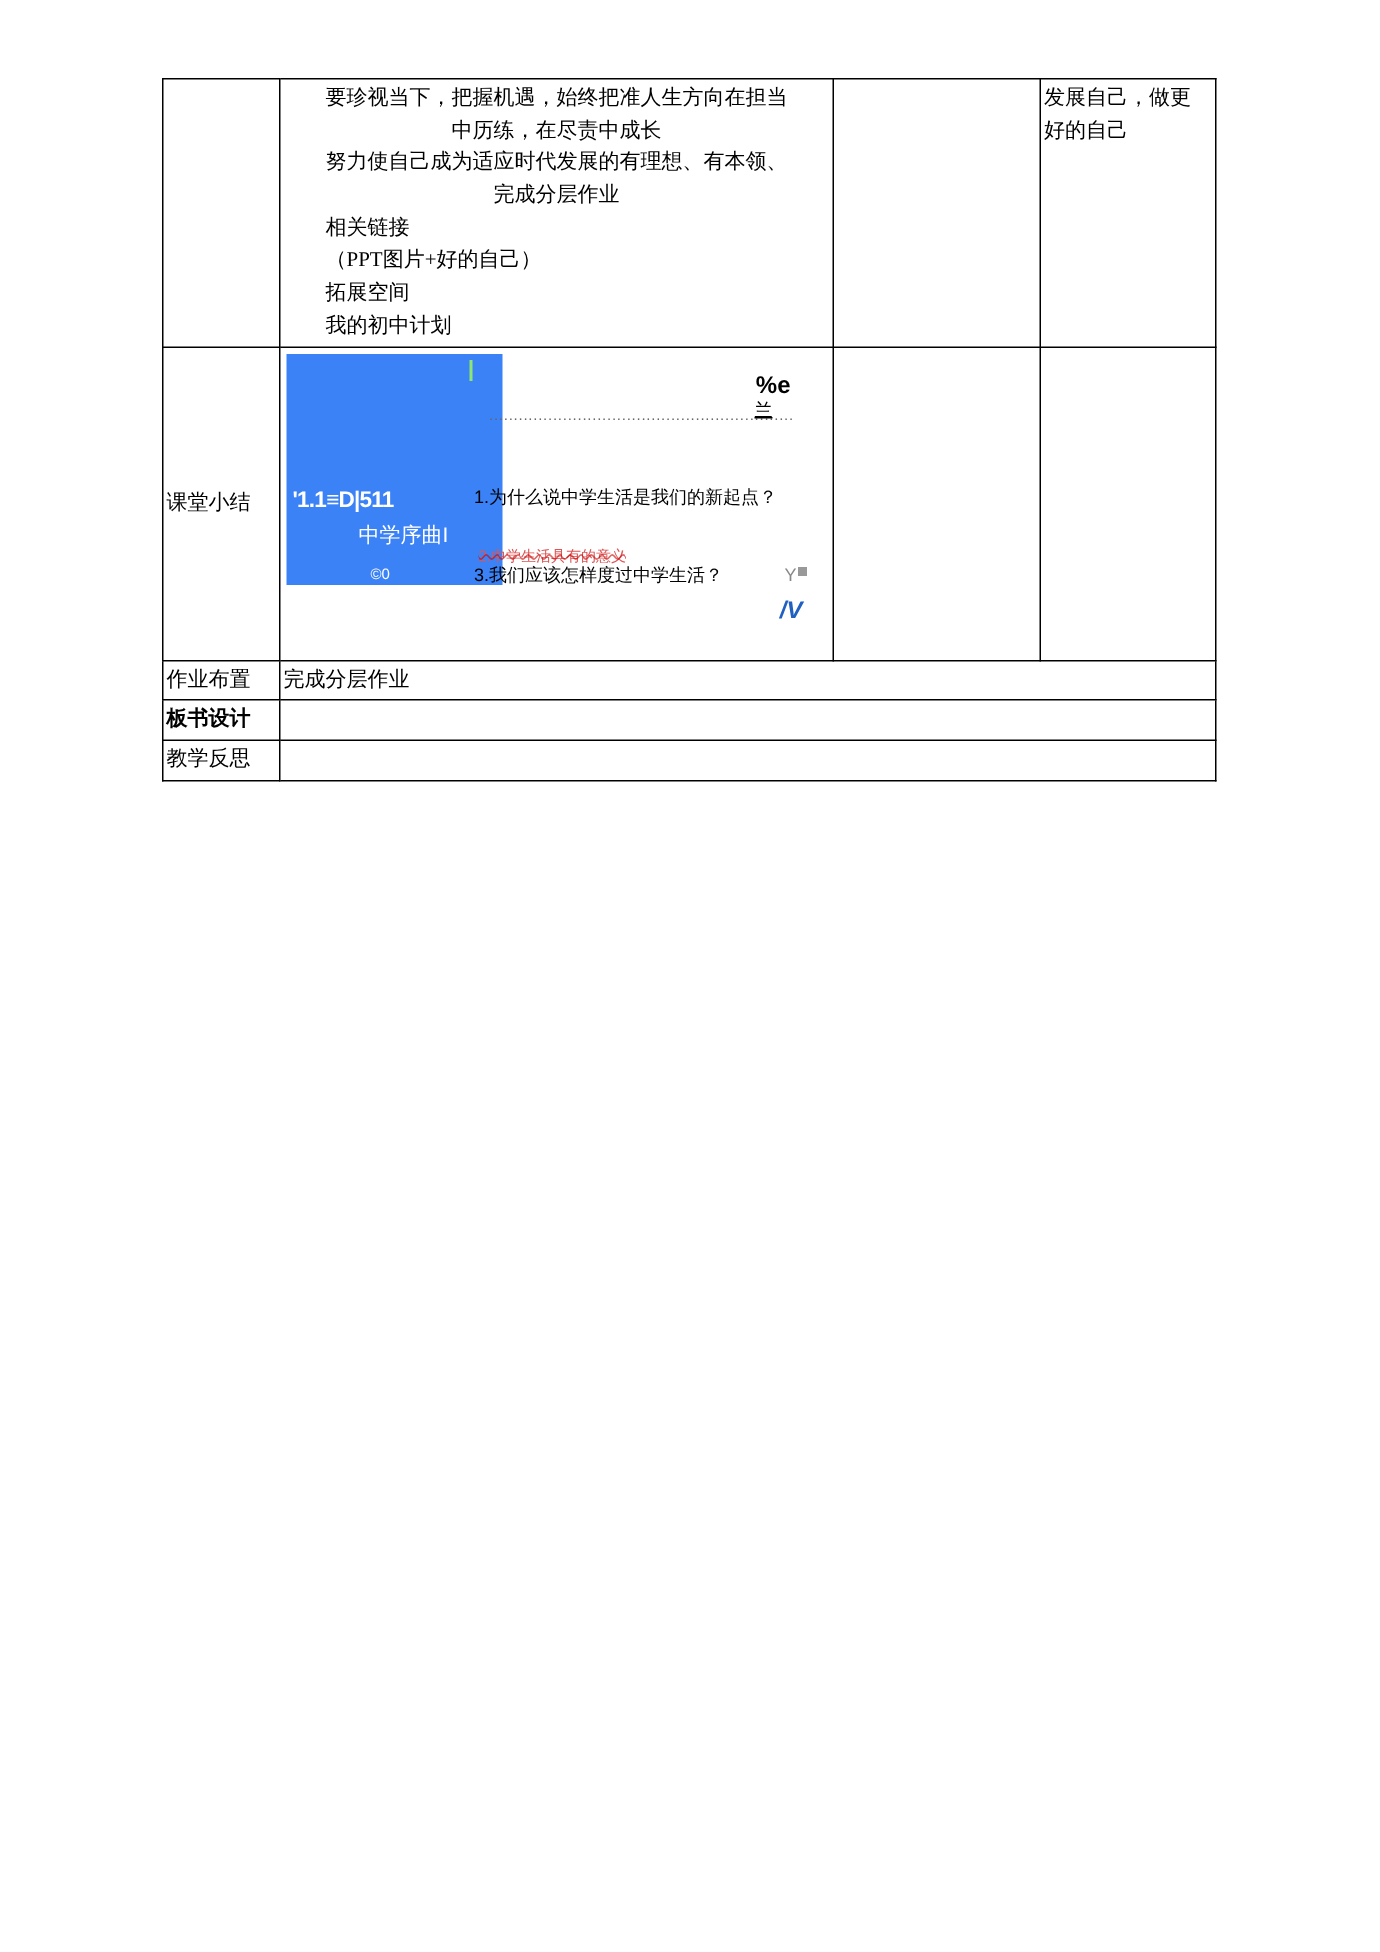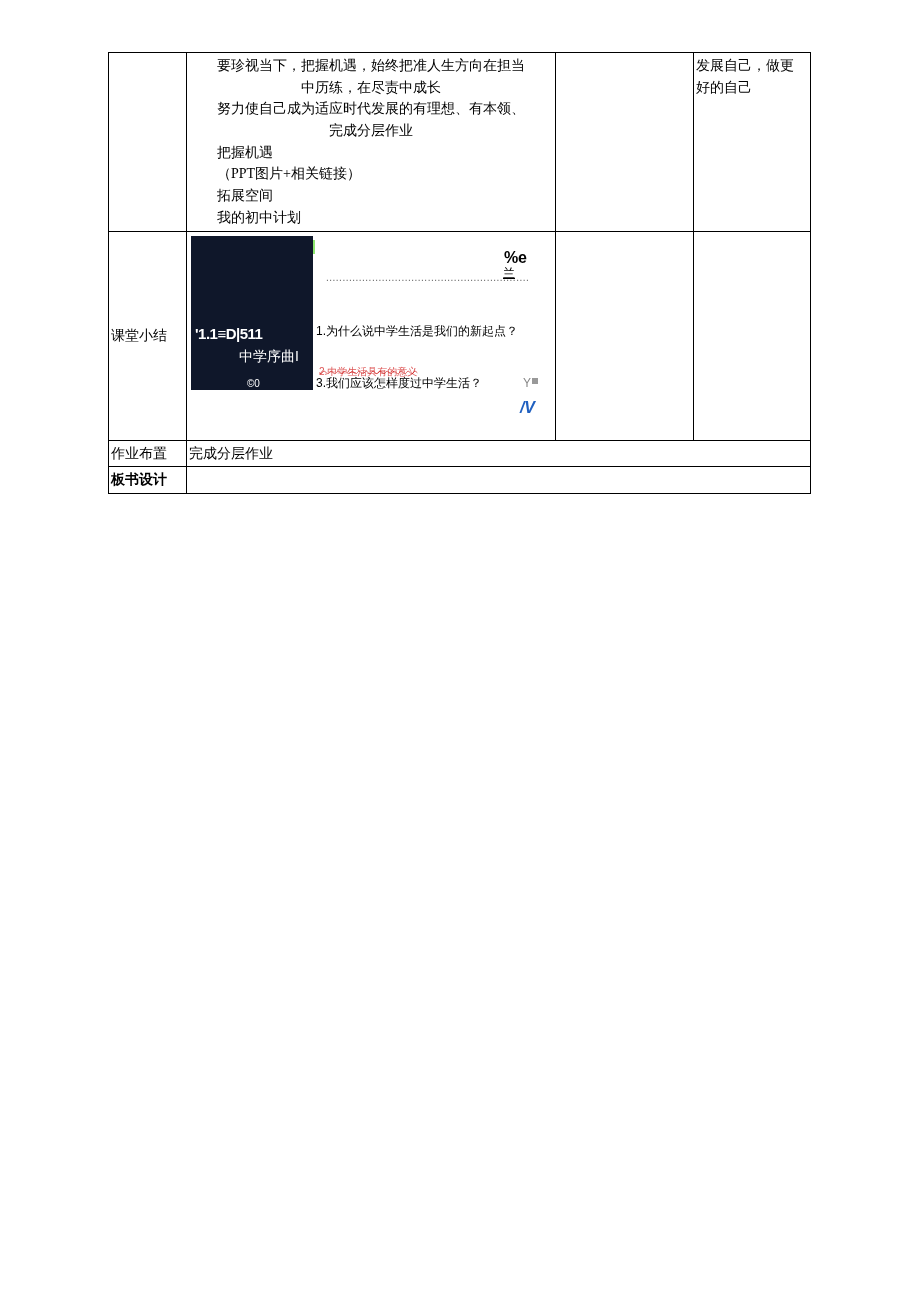--- a/index.html
+++ b/index.html
@@ -39,22 +39,22 @@
 
   
   .slide-wrap {
     position: relative;
     height: 200px;
     margin: 2px 2px 2px 2px;
   }
   .slide-blue {
     position: absolute;
     left: 0; top: 0;
-    width: 122px; height: 154px;
-    background: #0f172a;
+    width: 144px; height: 154px;
+    background: #3b82f6;
     color: #fff;
   }
   .slide-blue .title1 {
     position: absolute;
     left: 4px; top: 86px;
     font-size: 15px;
     font-family: Arial, sans-serif;
     font-weight: bold;
     letter-spacing: -0.5px;
   }
@@ -154,23 +154,23 @@
     </colgroup>
 
     <tbody>
         <tr>
       <td></td>
       <td>
         <span class="indent2">要珍视当下，把握机遇，始终把准人生方向在担当</span>
         <span class="indent1">中历练，在尽责中成长</span>
         <span class="indent2">努力使自己成为适应时代发展的有理想、有本领、</span>
         <span class="indent1">完成分层作业</span>
-        <span class="indent2">把握机遇</span>
+        <span class="indent2">相关链接</span>
         <span class="indent2"></span>
-        <span class="indent2">（PPT图片+相关链接）</span>
+        <span class="indent2">（PPT图片+好的自己）</span>
         <span class="indent2">拓展空间</span>
         <span class="indent2">我的初中计划</span>
       </td>
       <td></td>
       <td>
         <span>发展自己，做更</span><br>
         <span>好的自己</span>
       </td>
     </tr>
 
@@ -210,16 +210,22 @@
       </td>
     </tr>
 
     <tr>
       <td style="font-weight:bold;">
         <span>板书设计</span>
       </td>
       <td colspan="3"></td>
     </tr>
 
+    <tr>
+      <td>
+        <span>教学反思</span>
+      </td>
+      <td colspan="3"></td>
+    </tr>
 
   </tbody>
     </table>
 </div>
 
 </body></html>

